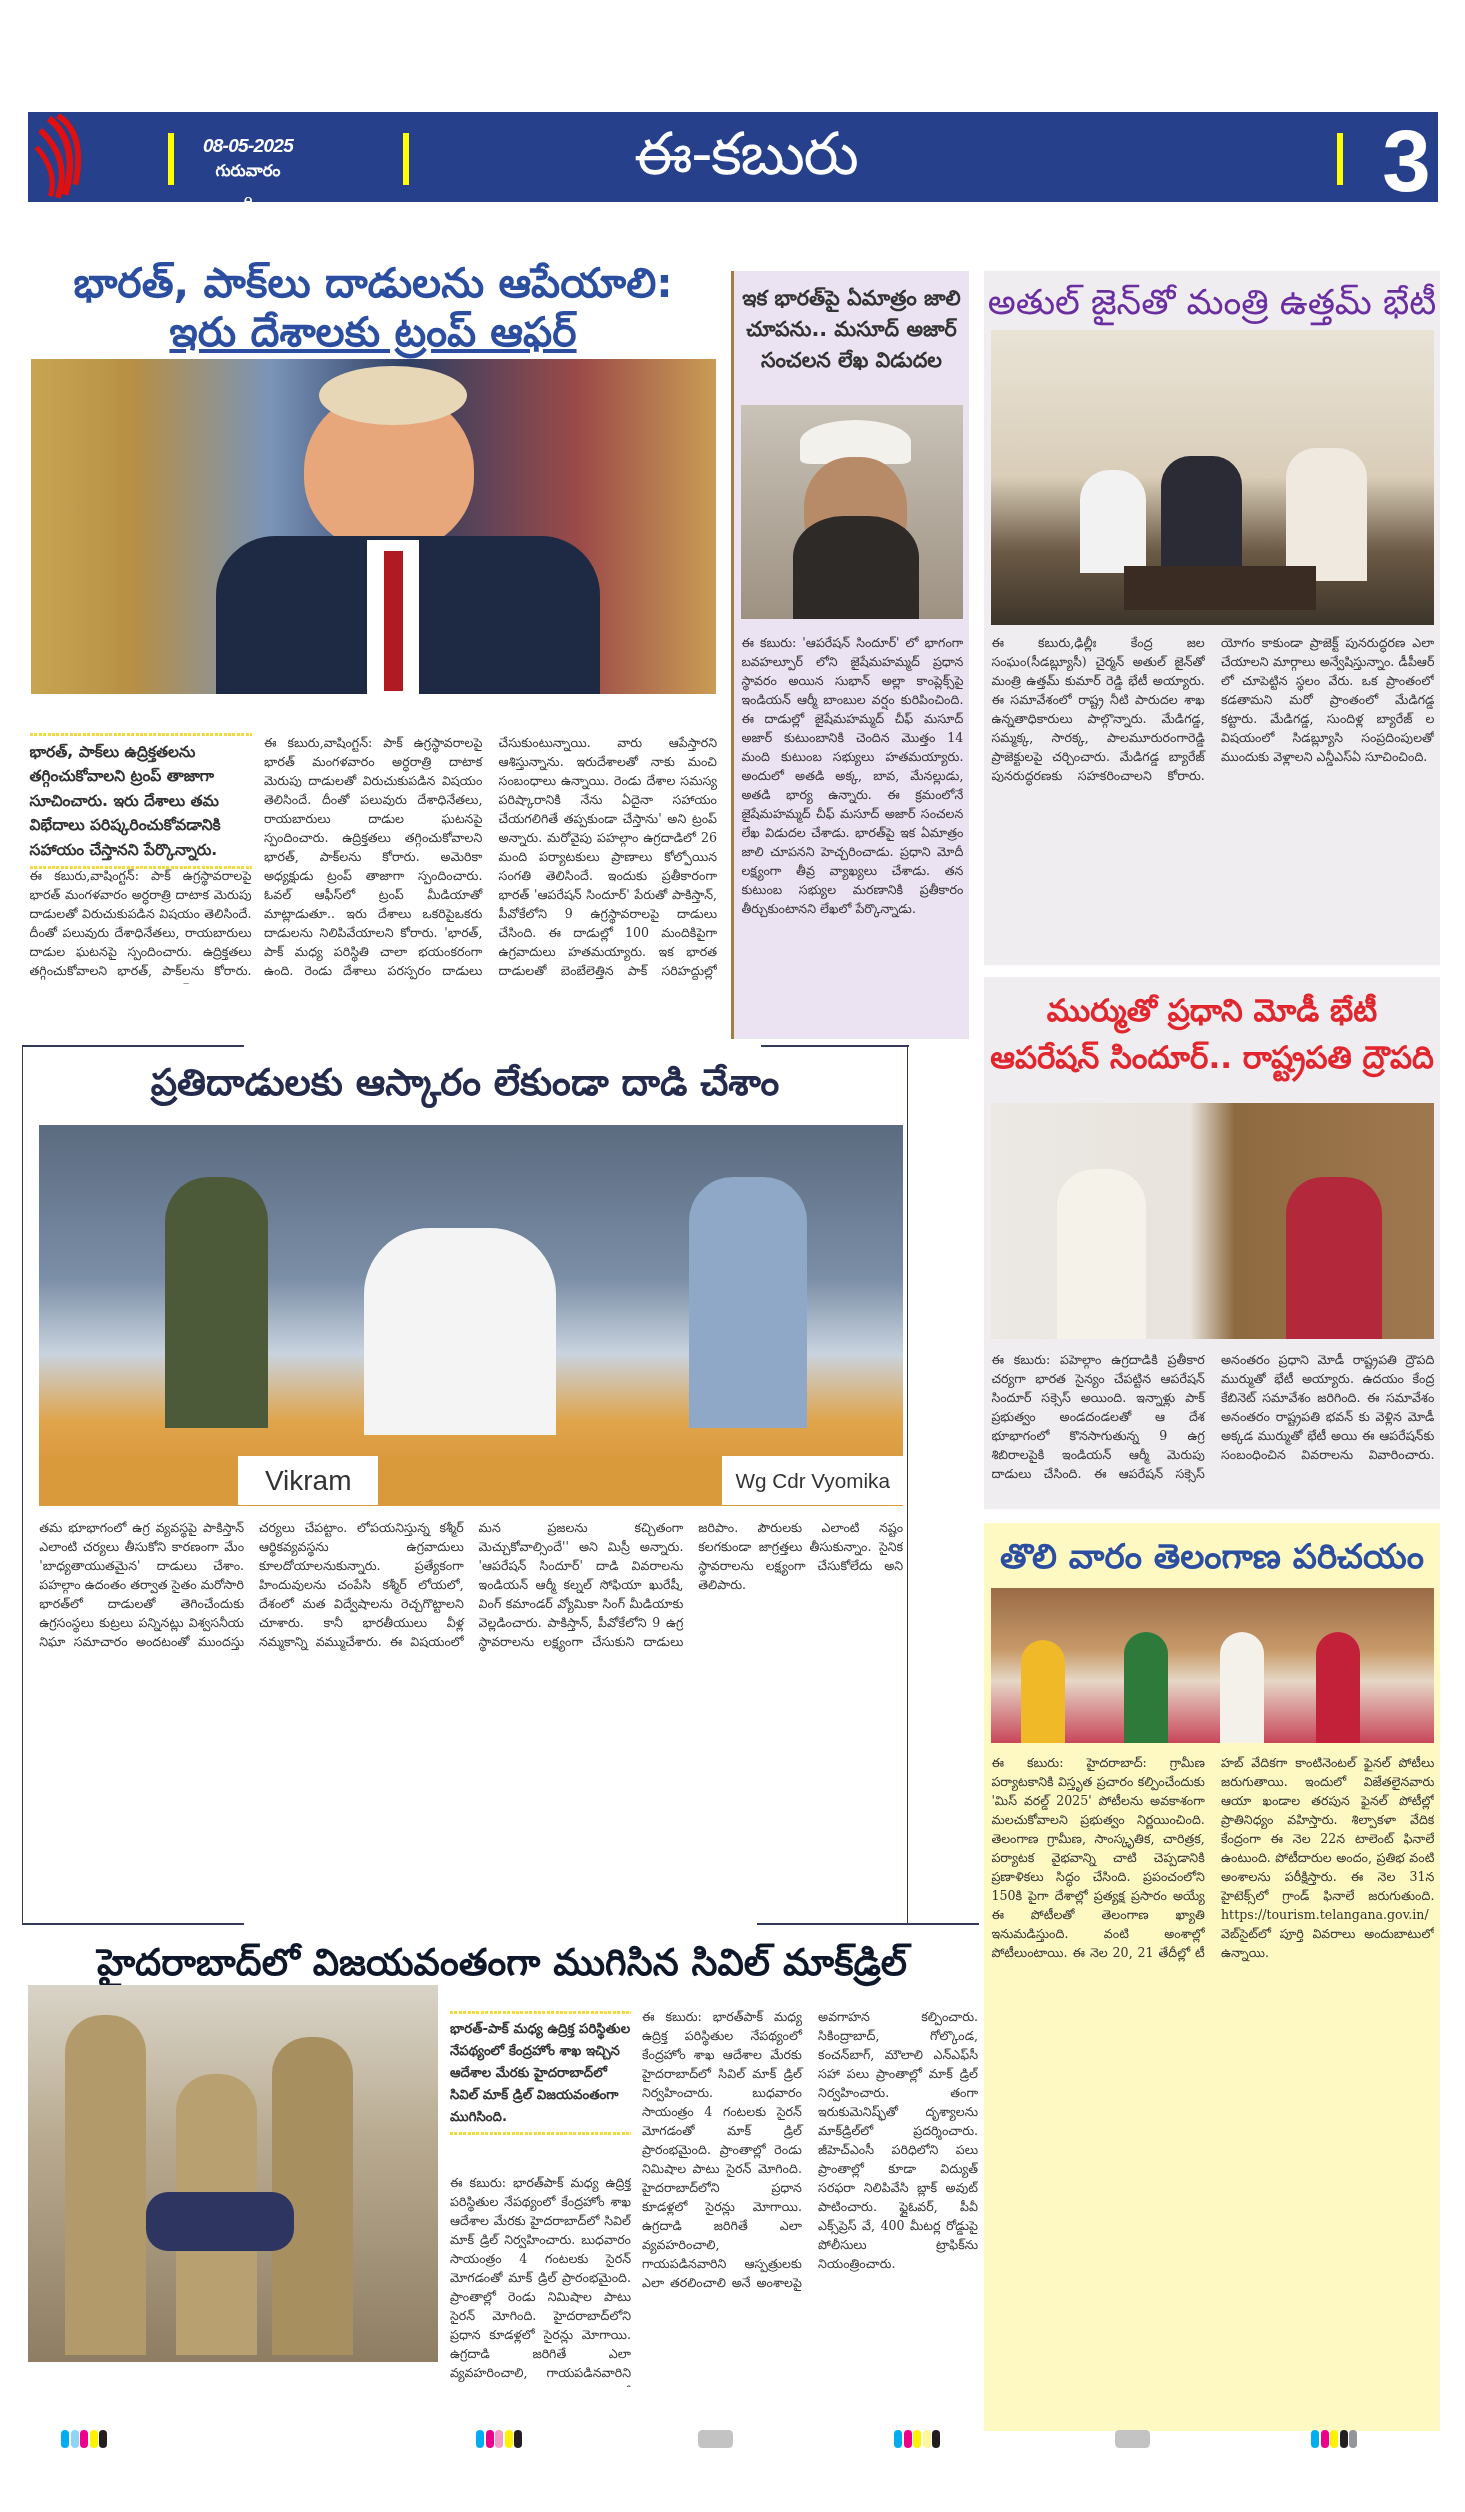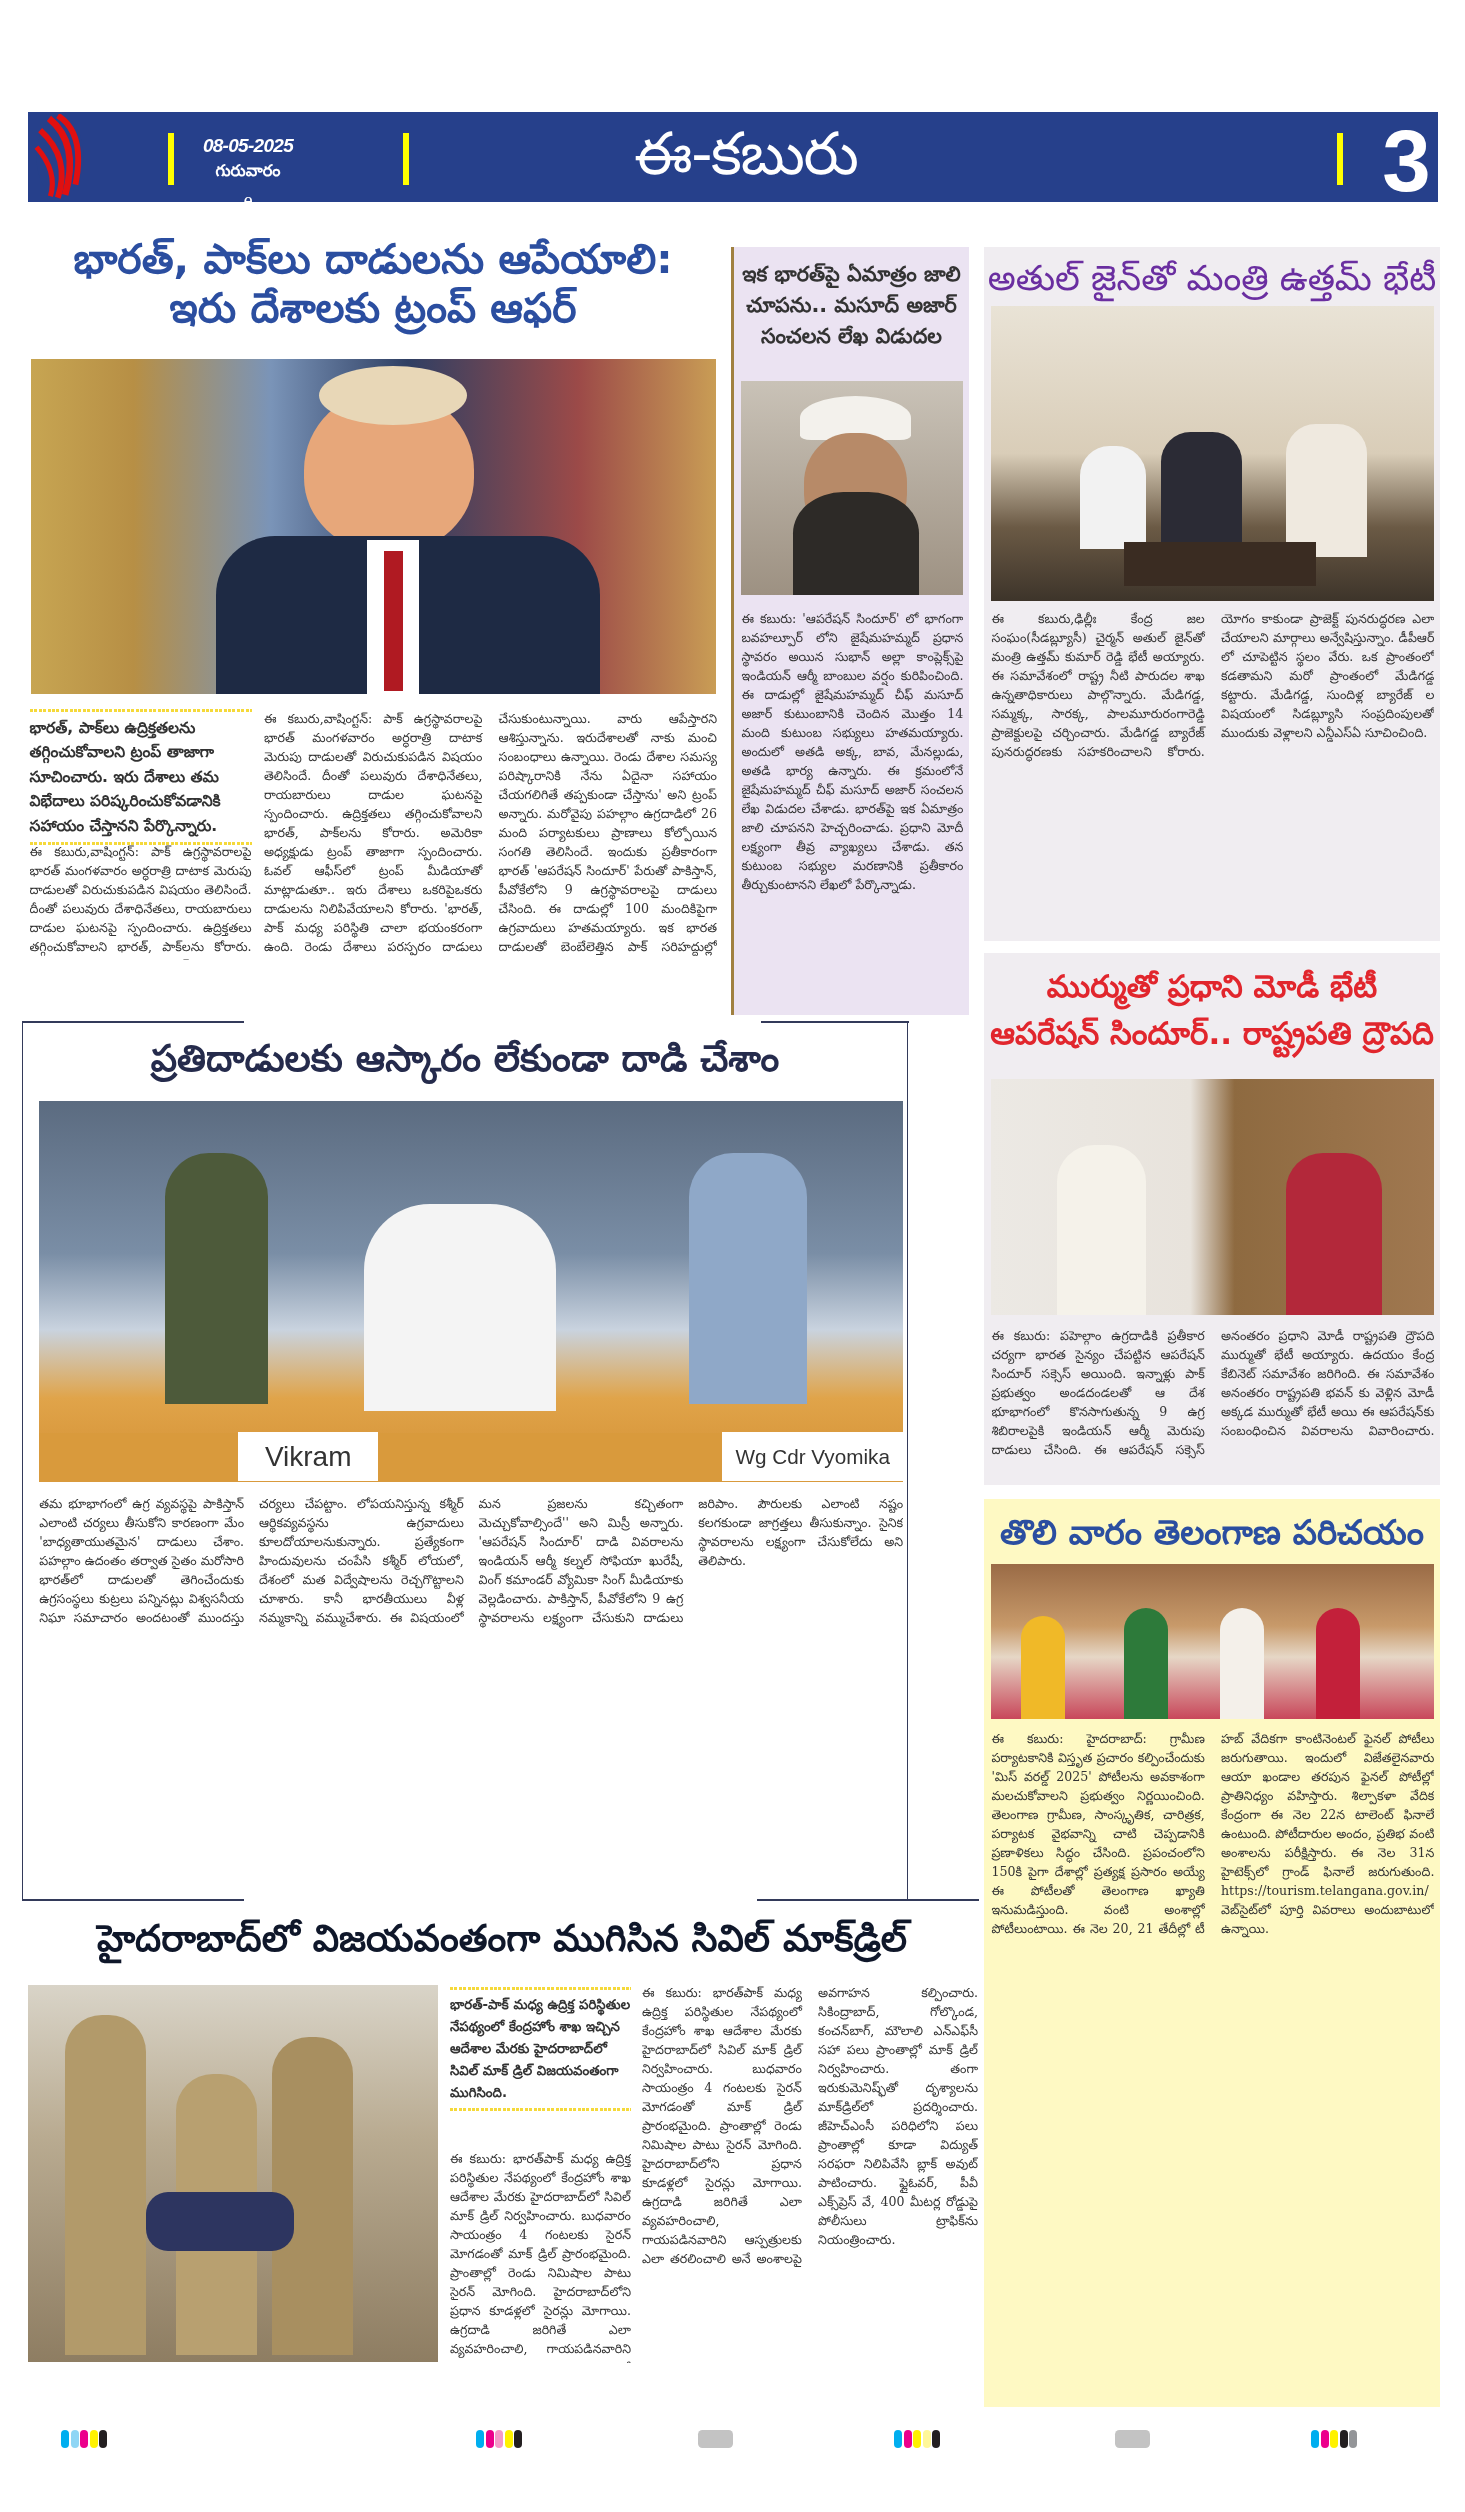--- a/index.html
+++ b/index.html
@@ -11,21 +11,21 @@
   .logo { position: absolute; left: 5.9px; top: 2.2px; width: 52px; height: 86px; }
   .vbar { position: absolute; top: 20.7px; width: 5.9px; height: 52px; background: #ffff00; }
   .mh-date { position: absolute; left: 174px; top: 0; width: 92px; text-align: center; color: #fff; }
   .mh-date .d { font-family: "Liberation Sans", sans-serif; font-weight: bold; font-size: 19px; margin-top: 23px; letter-spacing: -0.7px; font-style: italic; }
   .mh-date .w { font-size: 16.2px; font-weight: bold; margin-top: 4.4px; }
   .mh-date .u { font-family: "Liberation Serif", serif; font-size: 20.7px; margin-top: 4.4px; }
   .mh-title { position: absolute; left: 606px; top: 7.4px; font-size: 59px; font-weight: normal; color: #fff; letter-spacing: -1.5px; }
   .mh-page { position: absolute; right: 7.4px; top: -1.5px; font-family: "Liberation Sans", sans-serif; font-size: 87px; color: #fff; font-weight: bold; }
 
   
-  .abs { position: absolute; }
+  .abs { position: absolute; margin-top: 24px; }
   .h-blue { color: #2b4ea0; font-weight: bold; }
   .body-text { font-size: 12.6px; line-height: 19px; text-align: justify; color: #333; font-family: "DejaVu Serif", serif; }
   .cols2 { column-count: 2; column-gap: 16.2px; }
   .cols4 { column-count: 4; column-gap: 14.8px; }
   .photo { position: absolute; overflow: hidden; }
   .lead { font-size: 15.5px; line-height: 24.4px; font-weight: bold; color: #333; }
   .squig { height: 2.2px; background: repeating-linear-gradient(90deg, #f5d93a 0 3px, transparent 3px 4.4px); margin: 4.4px 0; }
   .cmyk { position: absolute; top: 2430px; display: flex; gap: 1.5px; }
   .cmyk span { width: 8.1px; height: 17.7px; border-radius: 4.4px; display: block; }
   .greybox { position: absolute; top: 2430px; width: 35px; height: 17.7px; background: #c3c3c3; border-radius: 4.4px; }
@@ -48,21 +48,21 @@
     <div class="u">e kaburu.com</div>
   </div>
   <div class="vbar" style="left:375px;"></div>
   <div class="mh-title">ఈ-కబురు</div>
   <div class="vbar" style="left:1309px;"></div>
   <div class="mh-page">3</div>
 </div>
 
 <div class="abs" style="left:29.5px; top:235px; width:687px; text-align:center;">
   <div class="h-blue" style="font-size:41px; line-height:49px;">భారత్, పాక్‌లు దాడులను ఆపేయాలి:</div>
-  <div class="h-blue" style="font-size:41px; line-height:49px;">ఇరు దేశాలకు ట్రంప్ ఆఫర్</div>
+  <div class="h-blue" style="font-size:41px; line-height:49px;text-decoration:underline;">ఇరు దేశాలకు ట్రంప్ ఆఫర్</div>
 </div>
 <div class="photo" style="left:31px; top:359px; width:685px; height:335px; background:linear-gradient(90deg,#c7a552 0%,#b78f45 15%,#7a94b8 35%,#2f3f63 55%,#9c4a48 80%,#c99d55 100%);">
   <div style="position:absolute; left:273px; top:29.5px; width:170px; height:162px; border-radius:50% 50% 45% 45%; background:#e7a77a;"></div>
   <div style="position:absolute; left:288px; top:7.4px; width:148px; height:59px; border-radius:50%; background:#e8d7b7;"></div>
   <div style="position:absolute; left:185px; top:177px; width:384px; height:162px; border-radius:59px 59px 0 0; background:#1e2a44;"></div>
   <div style="position:absolute; left:336px; top:181px; width:52px; height:155px; background:#fff;"></div>
   <div style="position:absolute; left:353px; top:192px; width:19px; height:140px; background:#b01a22;"></div>
 </div>
 <div class="abs" style="left:29.5px; top:705px; width:222px;">
   <div class="squig"></div>

